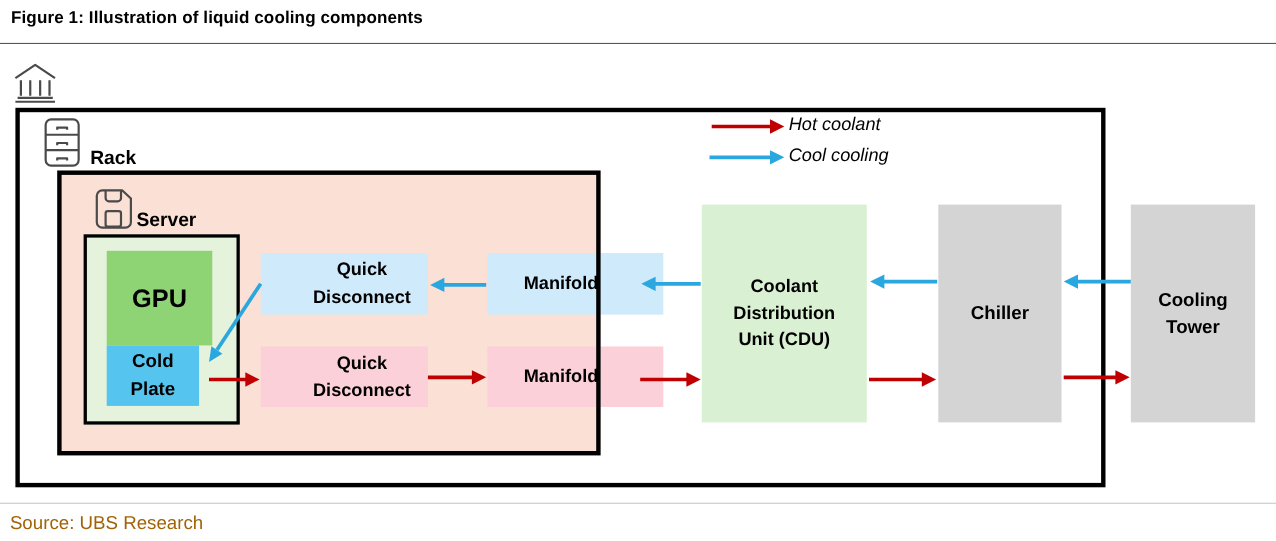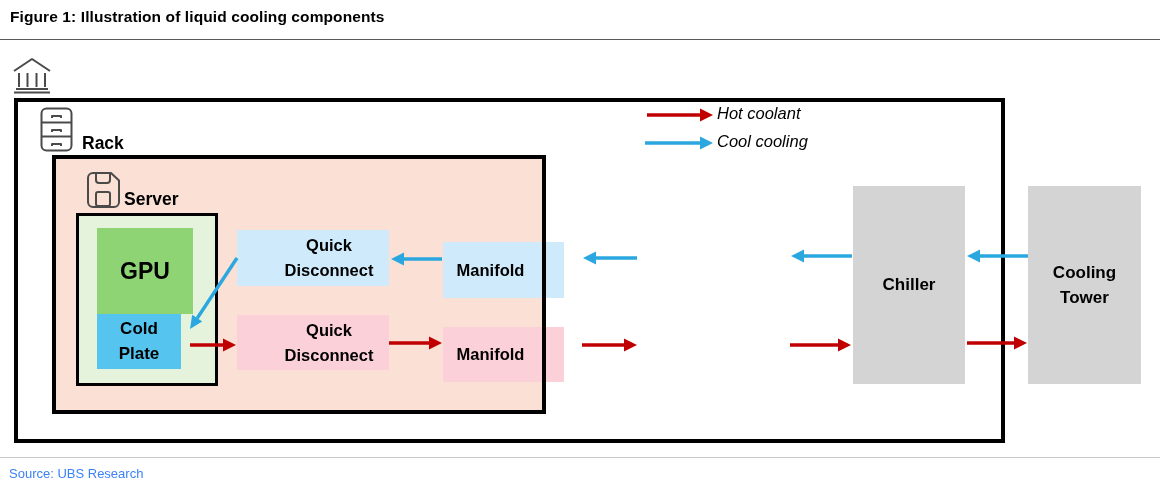--- a/index.html
+++ b/index.html
@@ -5,36 +5,36 @@
   html,body{margin:0;padding:0;background:#fff;}
   #canvas{
     position:relative;width:1160px;height:492px;background:#fff;
     font-family:"Liberation Sans","DejaVu Sans",sans-serif;color:#000;overflow:hidden;
   }
   .abs{position:absolute;}
   .title{left:10px;top:8px;font-size:15.5px;font-weight:bold;letter-spacing:.1px;}
   .rule{left:0;width:1160px;height:0;border-top:1.5px solid #8c8c8c;}
   .rule.top{top:39px;border-top-color:#595959;}
   .rule.bottom{top:457px;border-top-color:#c9c9c9;}
-  .source{left:9px;top:466px;font-size:13px;color:#3b82f6;}
+  .source{left:9px;top:466px;font-size:17px;color:#a16207;}
   .container-label{font-weight:bold;font-size:17.5px;}
   .room-box{left:14px;top:98px;width:991px;height:345px;border:4px solid #000;box-sizing:border-box;}
   .rack-bg{left:52px;top:155px;width:494px;height:259px;background:var(--rack-bg);}
   .rack-border{left:52px;top:155px;width:494px;height:259px;border:4px solid #000;box-sizing:border-box;background:transparent;}
   .box{display:flex;align-items:center;justify-content:center;text-align:center;
        font-weight:bold;font-size:16.5px;line-height:1.5;box-sizing:border-box;}
   .server-box{left:76px;top:213px;width:142px;height:173px;background:var(--server-bg);border:3px solid #000;}
   .gpu-box{left:97px;top:228px;width:96px;height:86px;background:var(--gpu-fill);font-size:23px;}
   .coldplate-box{left:97px;top:314px;width:84px;height:55px;background:var(--cold-plate-fill);font-size:17px;line-height:1.45;}
   .coldplate-box span{display:block;width:55px;}
   .qd-box{width:152px;height:56px;padding-left:32px;}
   .qd-box span{display:block;width:112px;}
   .qd-cool{left:237px;top:230px;background:var(--cool-box-fill);}
   .qd-hot{left:237px;top:315px;height:55px;background:var(--hot-box-fill);}
-  .manifold-box{width:121px;height:56px;padding-right:26px;margin-top:12px;}
+  .manifold-box{width:160px;height:56px;padding-right:26px;}
   .manifold-cool{left:443px;top:230px;background:var(--cool-box-fill);}
   .manifold-hot{left:443px;top:315px;height:55px;background:var(--hot-box-fill);}
   .cdu-box{left:638px;top:186px;width:150px;height:198px;background:var(--cdu-fill);}
   .cdu-box span{display:block;width:122px;}
   .chiller-box{left:853px;top:186px;width:112px;height:198px;background:var(--equipment-fill);font-size:17px;}
   .tower-box{left:1028px;top:186px;width:113px;height:198px;background:var(--equipment-fill);font-size:17px;}
   .tower-box span{display:block;width:85px;}
   .legend-label{font-size:16.5px;font-style:italic;}
   svg.arrow{display:block;overflow:visible;}
   svg.arrow line{stroke-width:3.4;fill:none;}
@@ -112,20 +112,23 @@
 
   <div class="abs box manifold-box manifold-cool">
       <span>Manifold</span>
     </div>
   <div class="abs box manifold-box manifold-hot">
       <span>Manifold</span>
     </div>
 
   <div class="abs rack-border"></div>
 
+  <div class="abs box cdu-box">
+      <span>Coolant Distribution Unit (CDU)</span>
+    </div>
   <div class="abs box chiller-box">
       <span>Chiller</span>
     </div>
   <div class="abs box tower-box">
       <span>Cooling Tower</span>
     </div>
 
   <svg class="abs arrow cool" style="left:967px;top:248px" width="61" height="16" viewBox="0 0 61 16">
     <line x1="61" y1="8" x2="11" y2="8"></line>
       <polygon points="13,1.5 0,8 13,14.5"></polygon>

